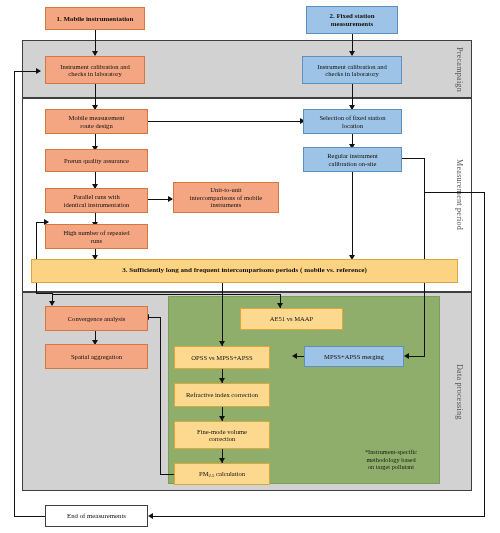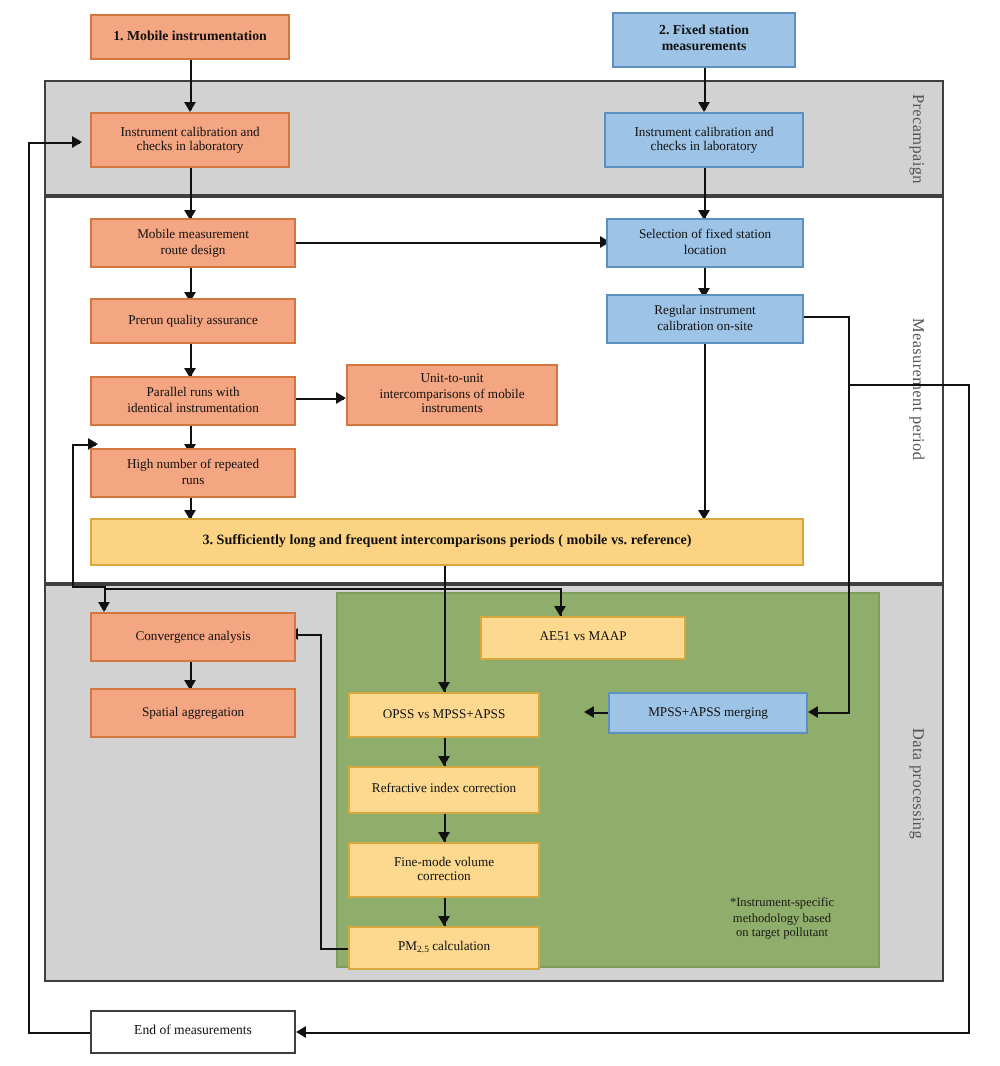--- a/index.html
+++ b/index.html
@@ -194,21 +194,21 @@
     <span>Unit-to-unit</span>
     <span>intercomparisons of mobile</span>
     <span>instruments</span>
   </div>
 
   <div class="node n-orange" style="left:45px;top:224px;width:103px;height:25px;flex-direction:column;">
     <span>High number of repeated</span>
     <span>runs</span>
   </div>
 
-  <div class="node n-yellow banner" style="left:45px;top:259px;width:357px;height:24px;">3. Sufficiently long and frequent intercomparisons periods ( mobile vs. reference)</div>
+  <div class="node n-yellow banner" style="left:31px;top:259px;width:427px;height:24px;">3. Sufficiently long and frequent intercomparisons periods ( mobile vs. reference)</div>
 
   <div class="node n-orange" style="left:45px;top:306px;width:103px;height:25px;">Convergence  analysis</div>
 
   <div class="node n-orange" style="left:45px;top:344px;width:103px;height:25px;">Spatial aggregation</div>
 
   <div class="node n-yellow2" style="left:240px;top:308px;width:103px;height:22px;">AE51 vs MAAP</div>
 
   <div class="node n-yellow2" style="left:174px;top:346px;width:96px;height:23px;">OPSS vs MPSS+APSS</div>
 
   <div class="node n-blue" style="left:304px;top:346px;width:100px;height:21px;">MPSS+APSS merging</div>

